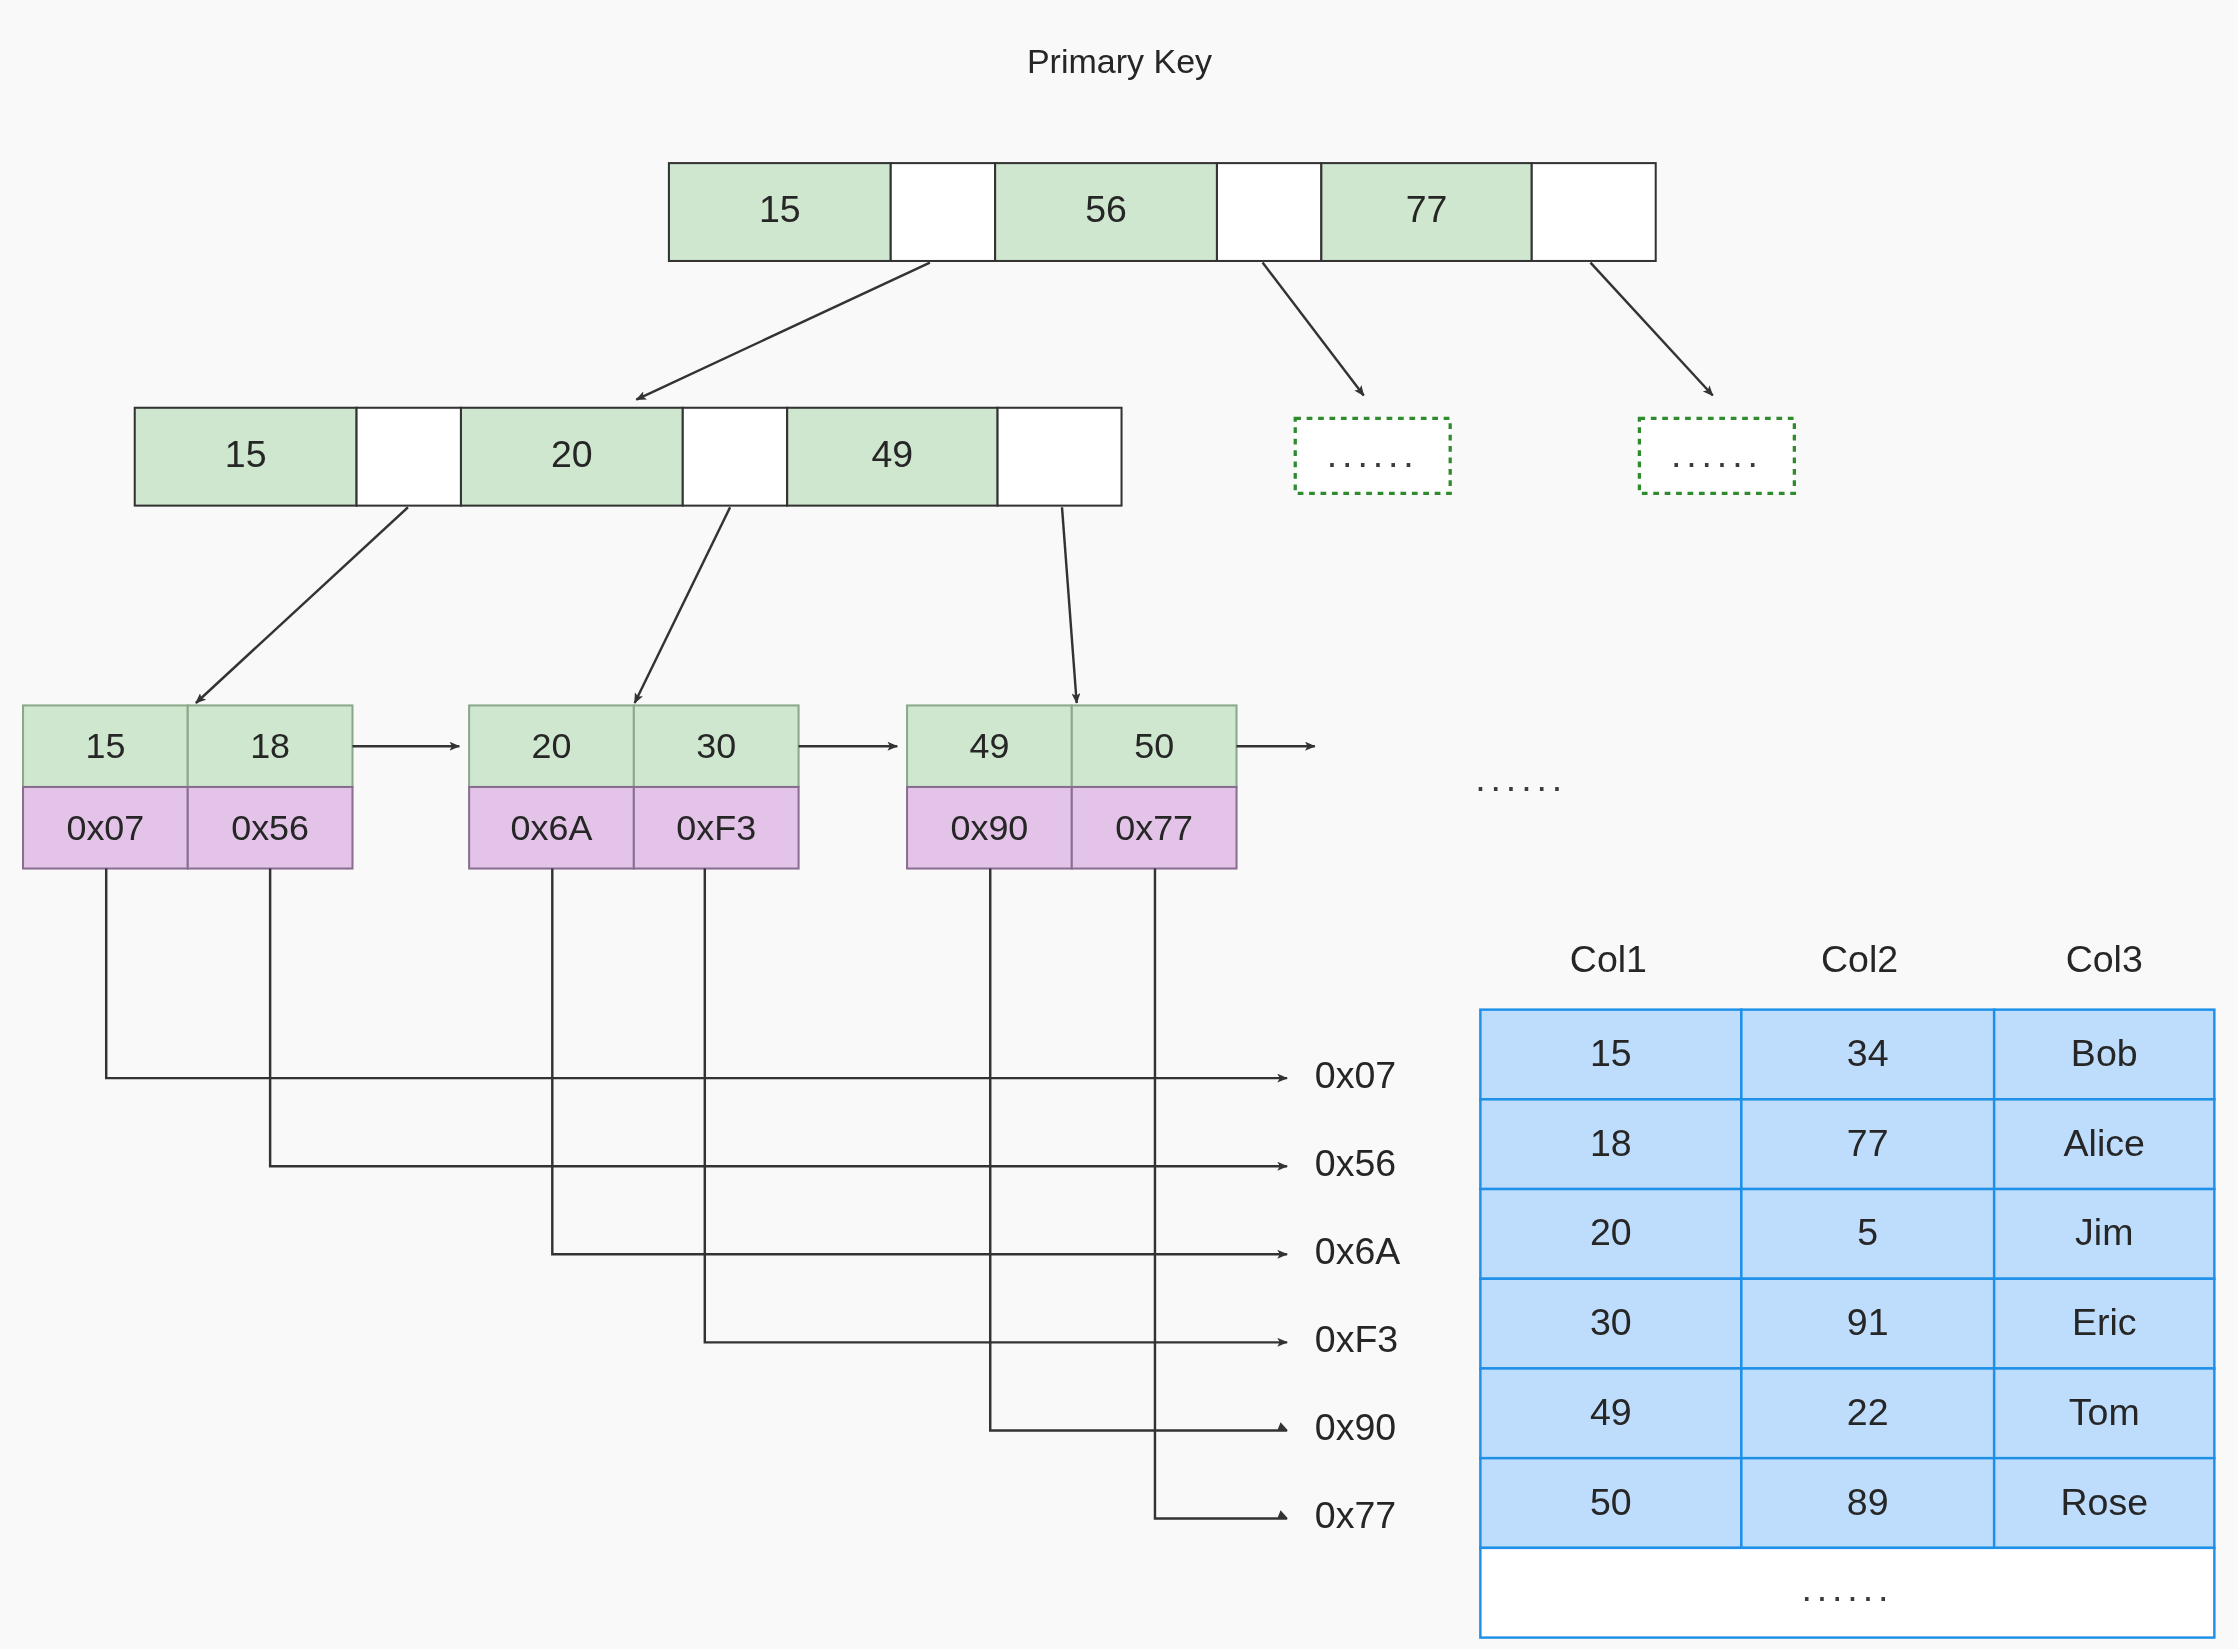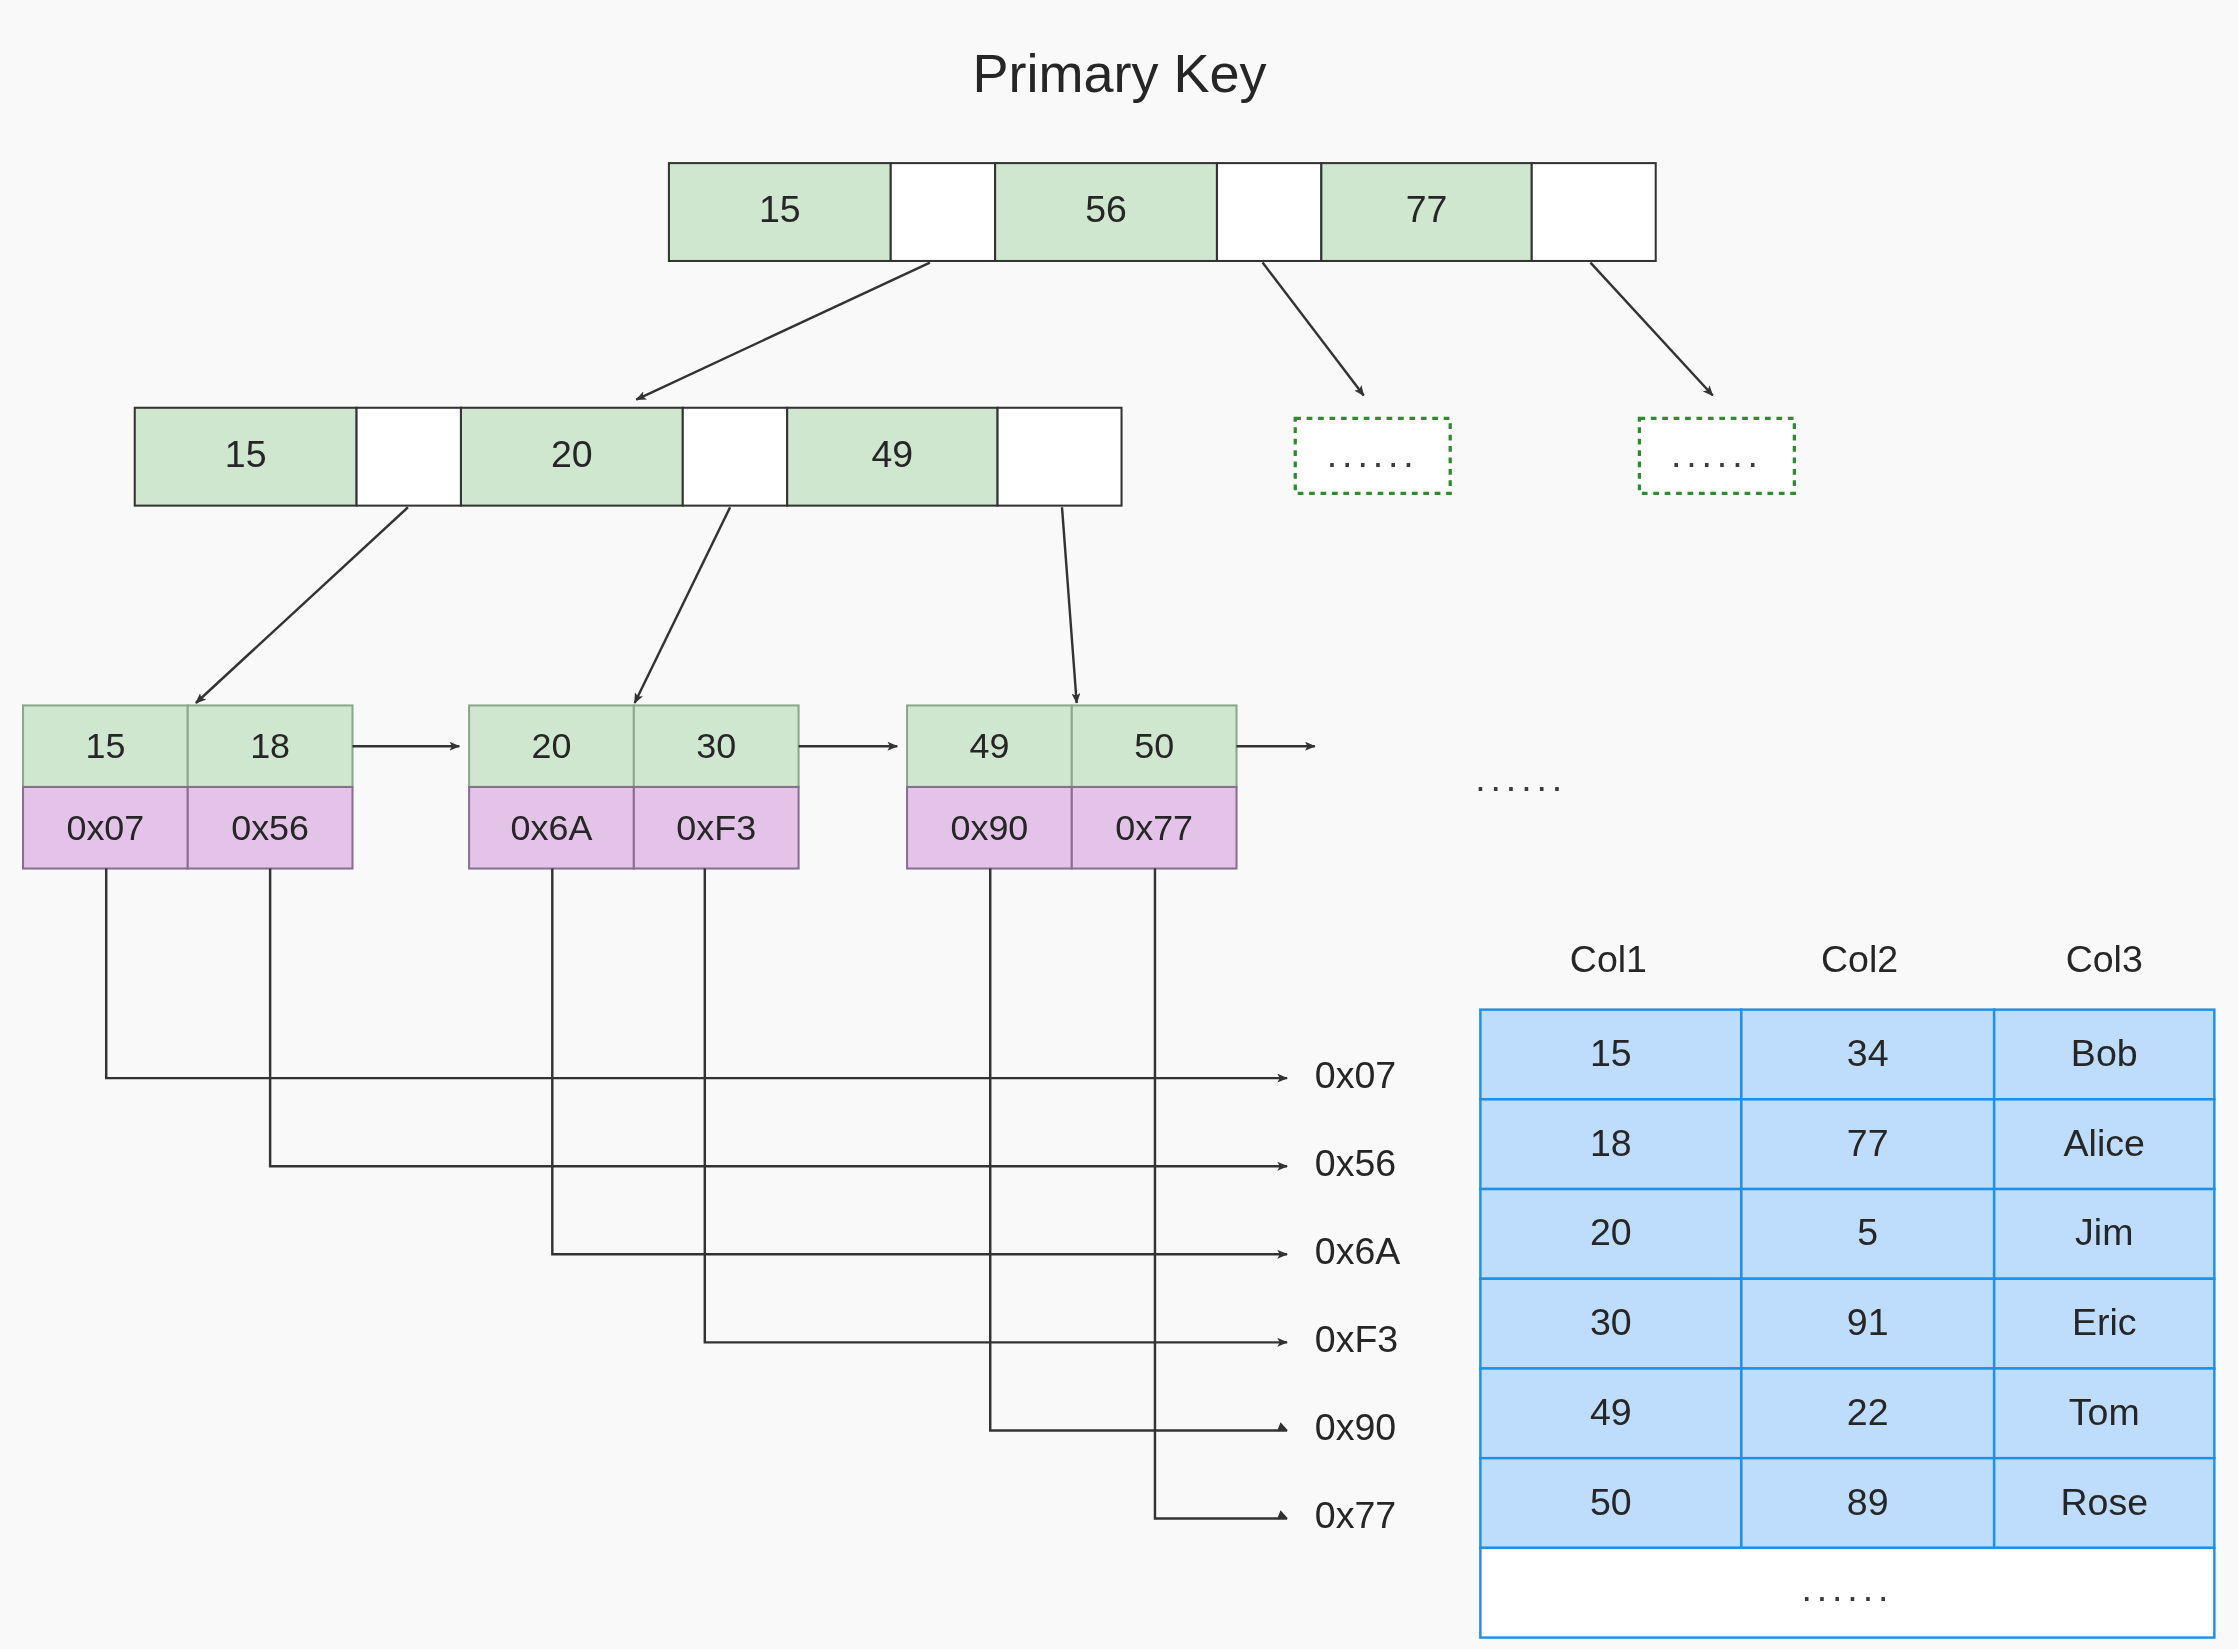--- a/index.html
+++ b/index.html
@@ -193,17 +193,17 @@
       </g>
 
       <g>
         <rect class="tbl-cell-blank" x="1815" y="1898" width="900" height="110"></rect>
         <text class="dots" x="2265" y="1963" text-anchor="middle">......</text>
       </g>
     </g>
   </svg>
 
   <div style="position:absolute;left:0;top:42px;width:2239px;text-align:center;">
-    <span style="font-size:54px;color:#262626;font-family:'Liberation Sans', sans-serif;">Primary Key</span>
+    <span style="font-size:34px;color:#262626;font-family:'Liberation Sans', sans-serif;">Primary Key</span>
   </div>
 
 </div>
 
 
 </body></html>

